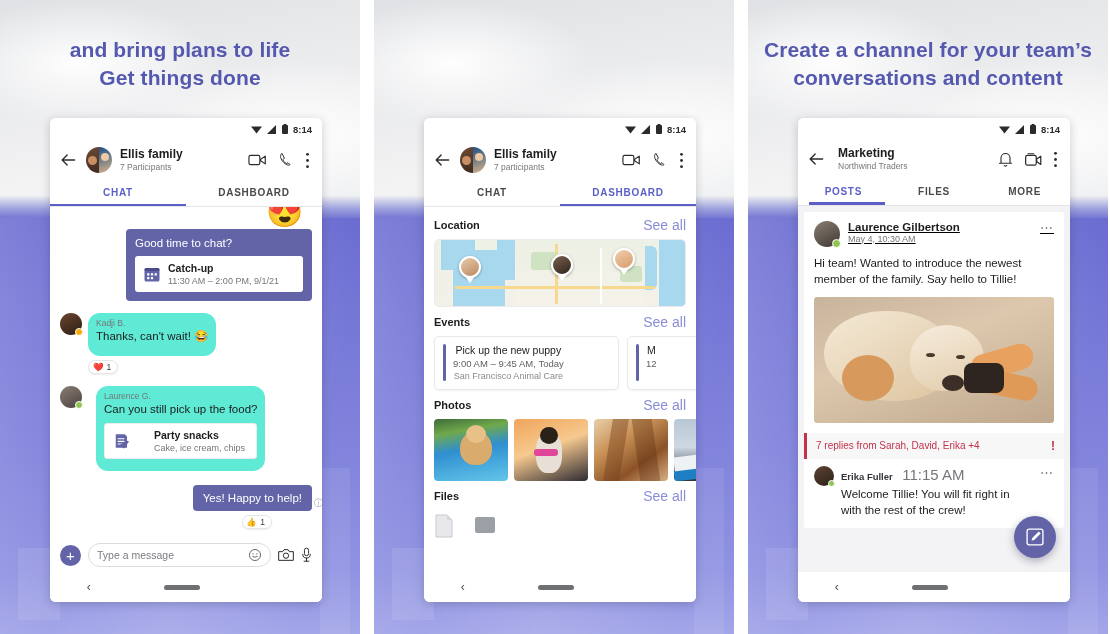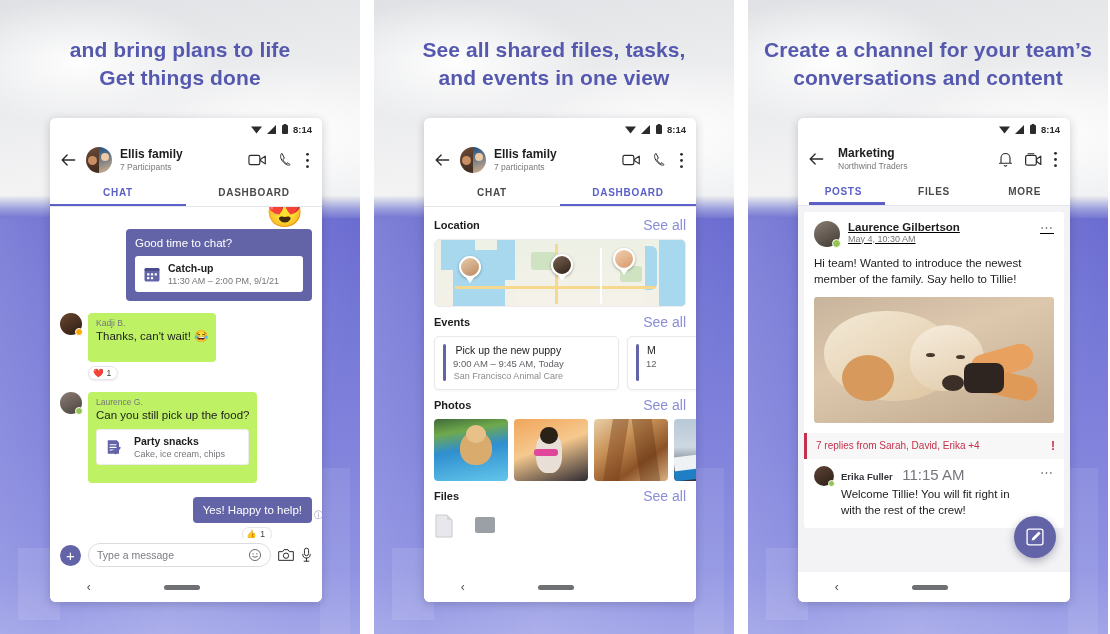--- a/index.html
+++ b/index.html
@@ -94,30 +94,30 @@
   .cal-icon { width:18px; height:18px; flex:0 0 auto; }
 
   .msg-row { display:flex; gap:6px; margin-top:12px; align-items:flex-start; }
   .av { width:22px; height:22px; border-radius:50%; flex:0 0 auto; position:relative; }
   .av.k { background:linear-gradient(150deg,#6b4630,#2b1c13); }
   .av.l { background:linear-gradient(150deg,#8b7d74,#4b4340); }
   .av.e { background:linear-gradient(150deg,#5e4335,#2c2017); }
   .av .dot { position:absolute; right:-1px; bottom:-1px; width:8px; height:8px; border-radius:50%; border:1.5px solid #fff; }
   .dot.green { background:#92c353; }
   .dot.amber { background:#f8a800; }
-  .bub-in { background:#bef264; border-radius:4px; padding:5px 8px 18px; max-width:176px; }
+  .bub-in { background:#5eead4; border-radius:12px; padding:5px 8px 12px; max-width:176px; }
   .sender { font-size:8.5px; color:#75767b; margin-bottom:1px; }
   .mtext { font-size:11.5px; color:#1d1d1d; line-height:1.3; }
   .reaction {
     display:inline-flex; align-items:center; gap:3px; background:#fff;
     border:1px solid #e6e6ea; border-radius:10px; padding:1px 6px 1px 4px;
     font-size:8.5px; color:#3b3b3b; margin-left:28px; margin-top:4px;
     box-shadow:0 1px 2px rgba(0,0,0,.08);
   }
-  .task-card { background:#fff; border-radius:3px; margin-top:6px; padding:5px 7px; display:flex; gap:12px; align-items:center; border:1px solid #ececed;}
+  .task-card { background:#fff; border-radius:3px; margin-top:6px; padding:5px 7px; display:flex; gap:24px; align-items:center; border:1px solid #ececed;}
   .bubble-out2 { margin:14px 0 0 auto; background:#6264a7; border-radius:4px; padding:7px 10px;
                  color:#fff; font-size:11.5px; width:max-content; position:relative;}
   .sent-tick { position:absolute; right:-11px; bottom:1px; font-size:9px; color:#9b9cb8; }
   .reaction.right { margin-left:0; display:inline-flex; }
   .react-wrap { display:flex; justify-content:flex-end; padding-right:40px; }
 
   .composer { position:absolute; left:0; right:0; bottom:30px; display:flex; align-items:center;
               gap:7px; padding:0 10px; background:#fff; height:34px; }
   .plus { width:21px; height:21px; border-radius:50%; background:#6264a7; color:#fff; flex:0 0 auto;
           display:flex; align-items:center; justify-content:center; font-size:15px; line-height:1; font-weight:400; }
@@ -288,21 +288,21 @@
           </div>
           <div class="reaction">
             <span>❤️</span>
             <span>1</span>
           </div>
 
           <div class="msg-row">
             <div class="av l">
                 <div class="dot green"></div>
               </div>
-            <div class="bub-in" style="max-width:186px;">
+            <div class="bub-in" style="max-width:186px;margin-left:8px;">
               <div class="sender">Laurence G.</div>
               <div class="mtext">Can you still pick up the food?</div>
               <div class="task-card">
                 <svg width="18" height="18" viewBox="0 0 24 24">
                   <path d="M5 3 H17 L20 6 V21 H5 Z" fill="#6264a7"></path>
                   <path d="M8 9 H16 M8 12.5 H16 M8 16 H13" stroke="#fff" stroke-width="1.4" stroke-linecap="round"></path>
                   <path d="M12.5 17 L15.5 20.5 L21 13" stroke="#6264a7" stroke-width="2.6" fill="none" stroke-linecap="round" stroke-linejoin="round"></path>
                 </svg>
                 <div>
                   <div class="card-title">Party snacks</div>
@@ -355,24 +355,20 @@
   </div>
 
   <div class="panel">
     <div class="panel-bg">
       <div class="bg-top"></div>
         <div class="bg-mid"></div>
         <div class="bg-bot">
         <div class="bg-streak1"></div>
           <div class="bg-streak2"></div>
       </div>
-    </div>
-    <div class="headline">
-      <div>See all shared files, tasks,</div>
-      <div>and events in one view</div>
     </div>
 
     <div class="phone">
       <div class="statusbar">
         <svg class="sb-icon" width="11" height="9" viewBox="0 0 11 9">
             <path d="M0 1.5 L5.5 8.5 L11 1.5 Z" fill="#2b2b2b"></path>
           </svg>
         <svg class="sb-icon" width="10" height="9" viewBox="0 0 10 9">
             <path d="M9 0 L9 9 L0 9 Z" fill="#2b2b2b"></path>
           </svg>

